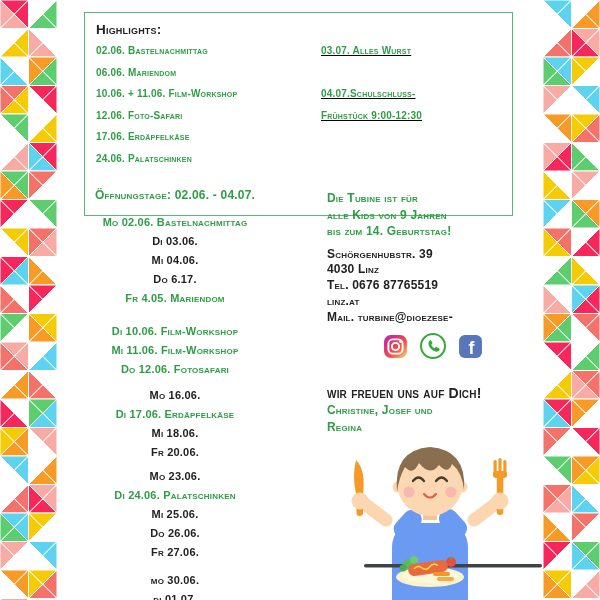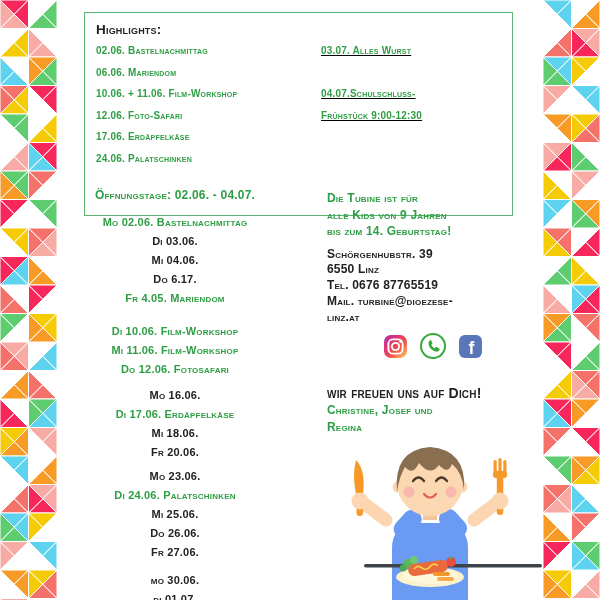--- a/index.html
+++ b/index.html
@@ -339,24 +339,24 @@
   </div>
 
   <div class="info">
     <div id="intro">
         <div class="intro-line sc">Die Tubine ist für</div>
         <div class="intro-line sc">alle Kids von 9 Jahren</div>
         <div class="intro-line sc">bis zum 14. Geburtstag!</div>
       </div>
     <div class="address" id="address">
         <div class="address-line sc">Schörgenhubstr. 39</div>
-        <div class="address-line sc">6550 Linz</div>
+        <div class="address-line sc">4030 Linz</div>
         <div class="address-line sc">Tel. 0676 87765519</div>
+        <div class="address-line sc">linz.at</div>
         <div class="address-line sc">Mail. turbine@dioezese-</div>
-        <div class="address-line sc">linz.at</div>
       </div>
 
     <div class="social">
 
       <svg width="25" height="25" viewBox="0 0 24 24">
         <defs>
           <linearGradient id="igGrad" x1="1" y1="1" x2="0" y2="0">
             <stop offset="0" stop-color="#FED373"></stop>
             <stop offset="0.4" stop-color="#F15245"></stop>
             <stop offset="0.75" stop-color="#D92E7F"></stop>

